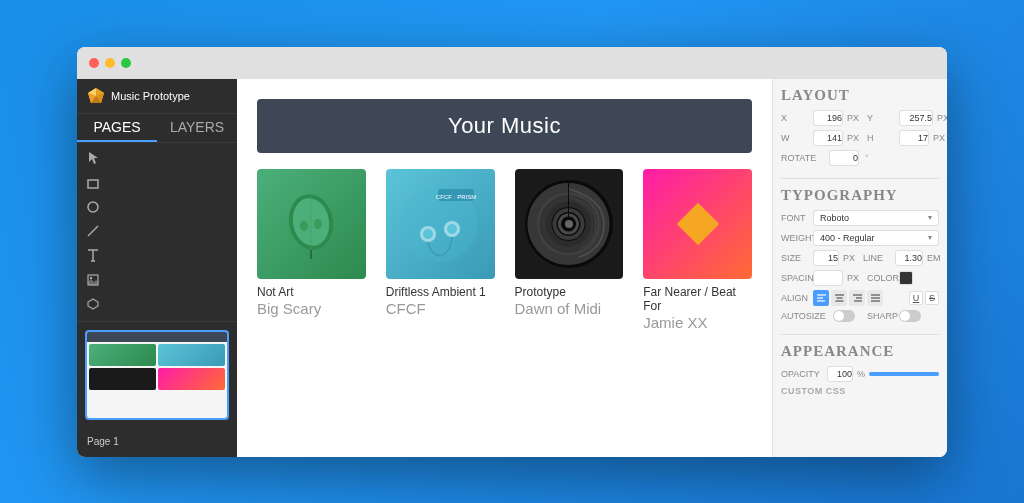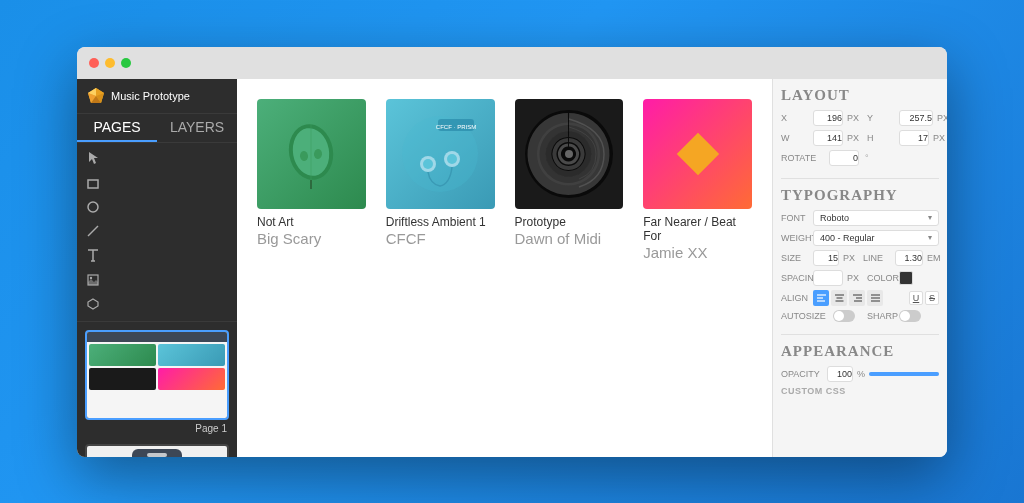--- a/index.html
+++ b/index.html
@@ -117,23 +117,22 @@
       display: flex;
       align-items: center;
       justify-content: center;
     }
     .page-thumb-inner.selected {
       border-color: #4a9eff;
     }
     .page-label {
       font-size: 10px;
       color: #ccc;
-      margin-top: 3px;
+      margin-top: 16px;
       padding: 0 2px;
-      text-align: right;
     }
     .thumb-canvas {
       width: 100%;
       height: 100%;
       background: #f5f5f5;
       position: relative;
       overflow: hidden;
     }
     
     .mini-header-bar {
@@ -483,20 +482,23 @@
               </div>
             </div>
           </div>
 
         </div>
 
       </div>
     </div>
 
     <div class="main-content">
+      <div class="music-app-header">
+        <div class="music-app-title">Your Music</div>
+      </div>
       <div class="albums-grid">
 
         <div class="album-item">
           <div class="album-cover">
             <div class="cover-not-art">
 
               <svg width="70" height="80" viewBox="0 0 70 80">
                 <ellipse cx="35" cy="38" rx="22" ry="28" fill="#2d8a4e" transform="rotate(-10,35,38)"></ellipse>
                 <ellipse cx="35" cy="38" rx="18" ry="24" fill="#4caf7a" transform="rotate(-10,35,38)"></ellipse>
 

